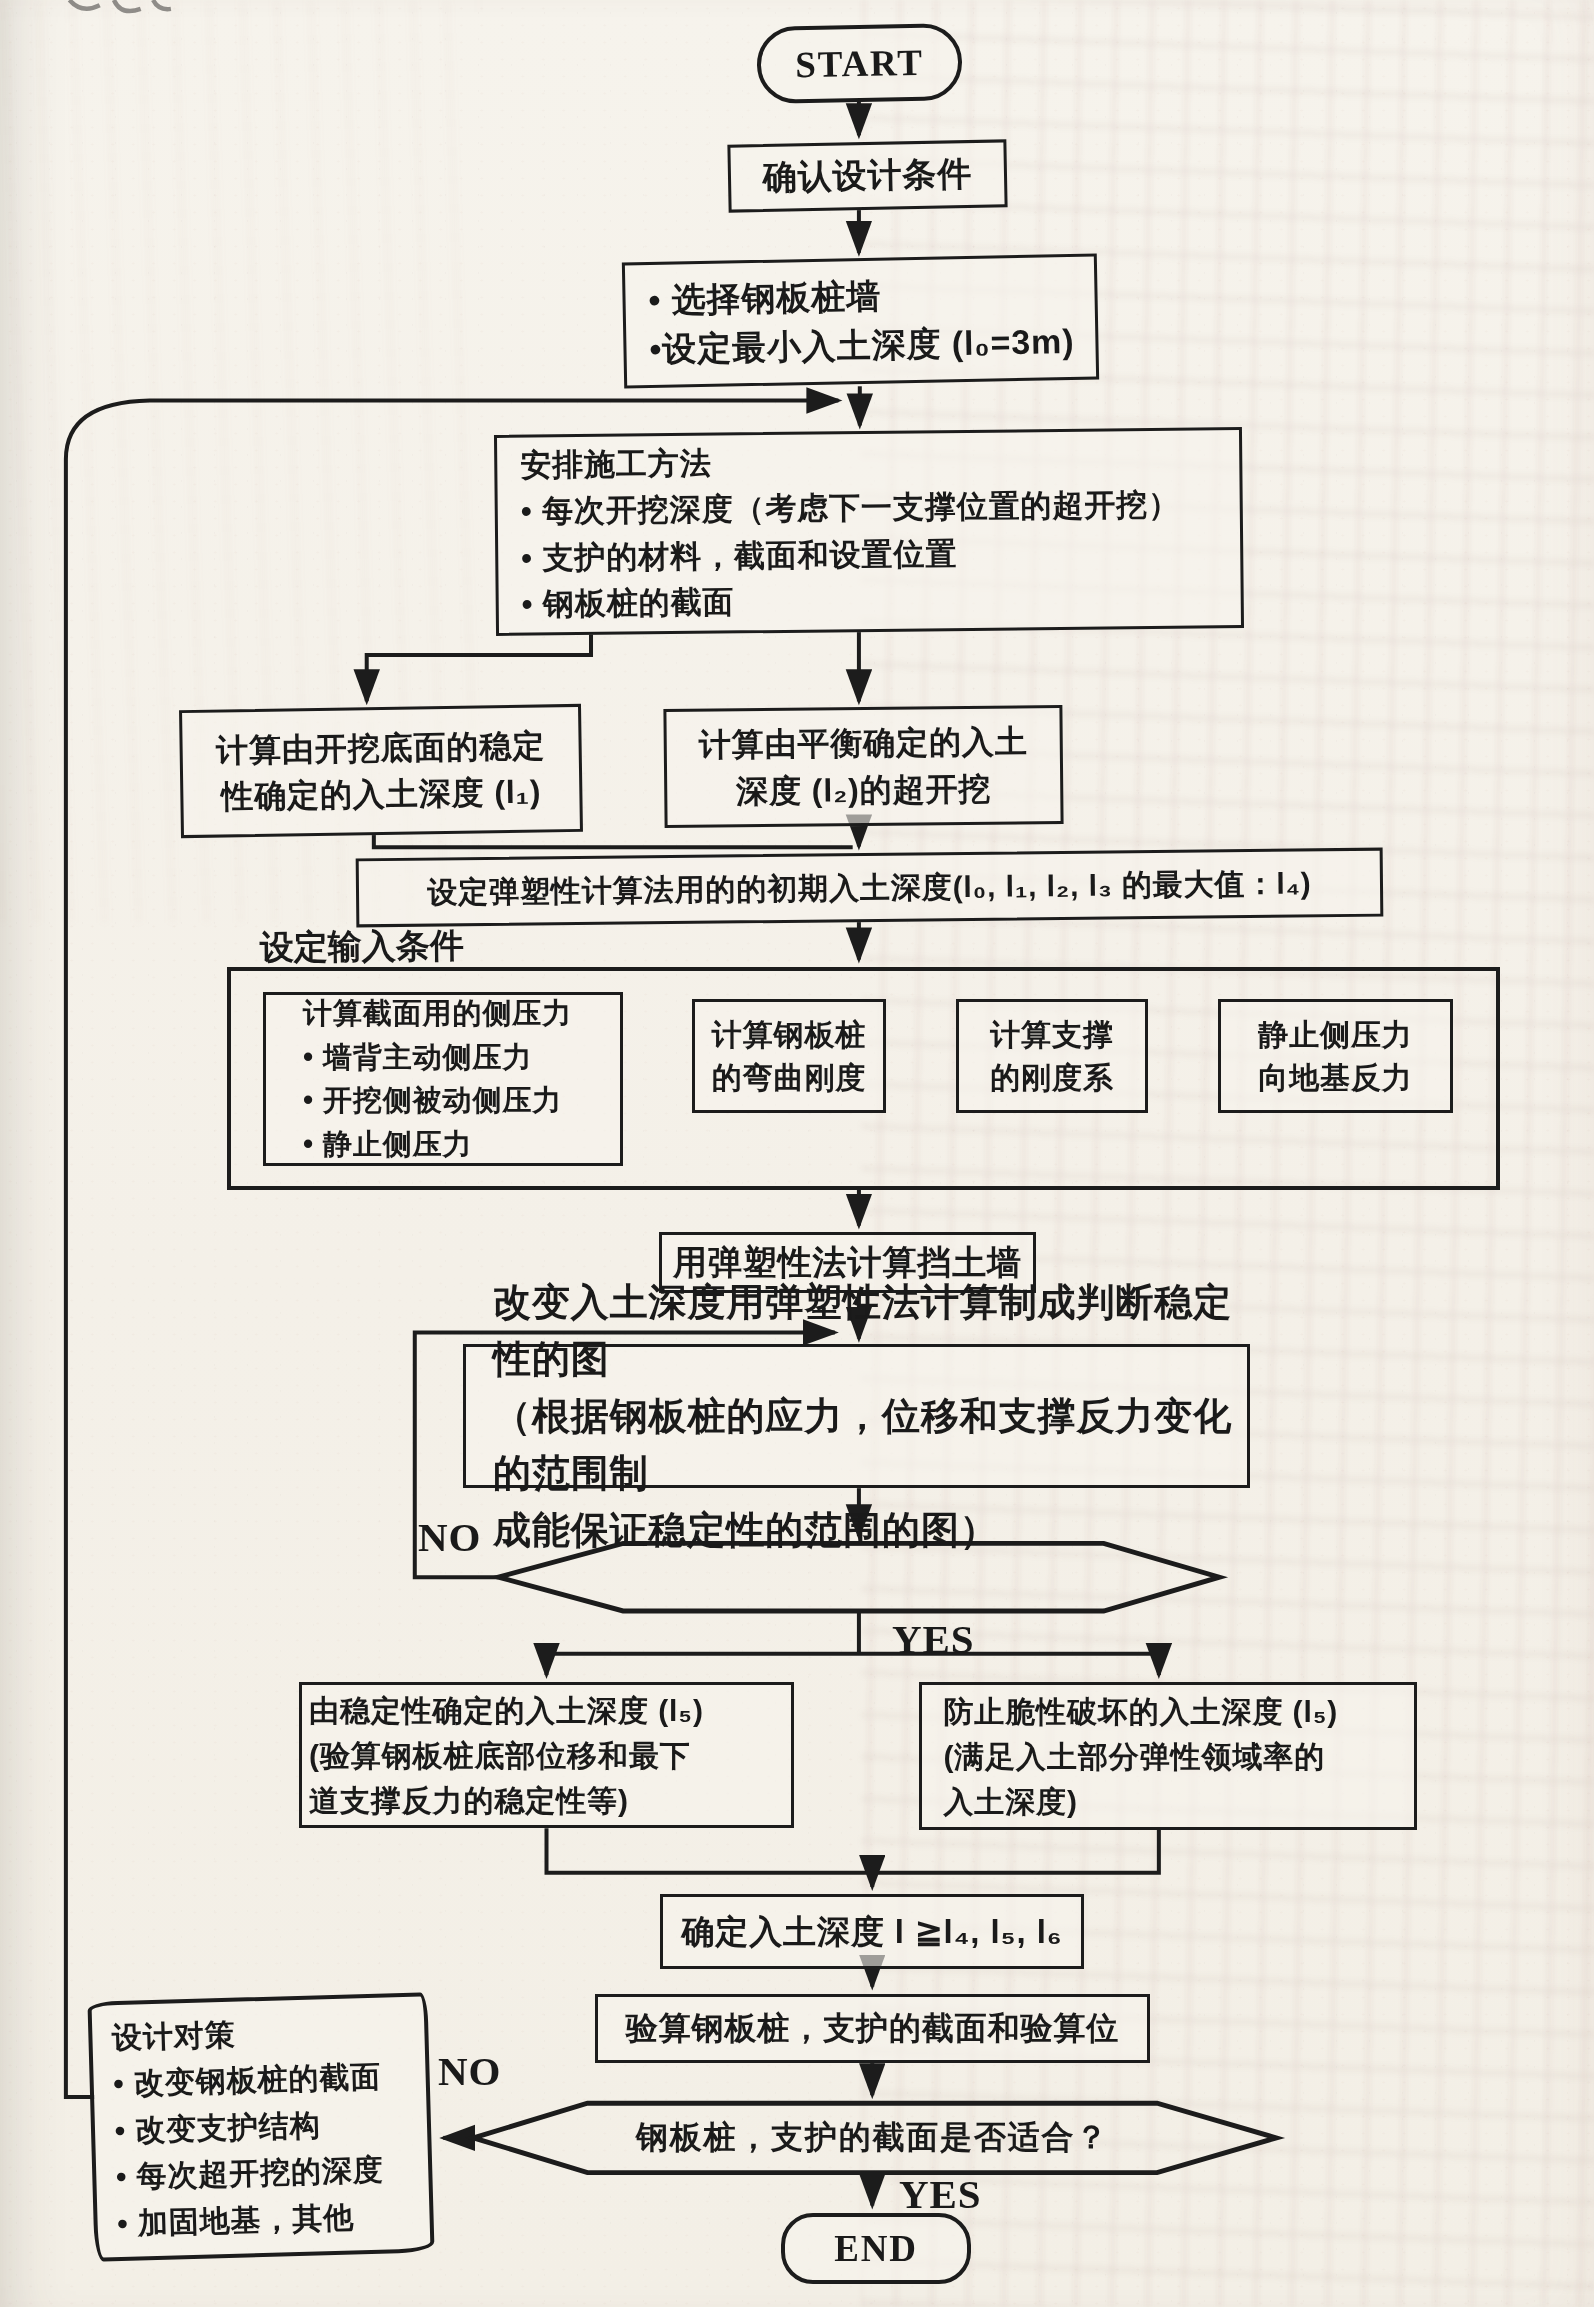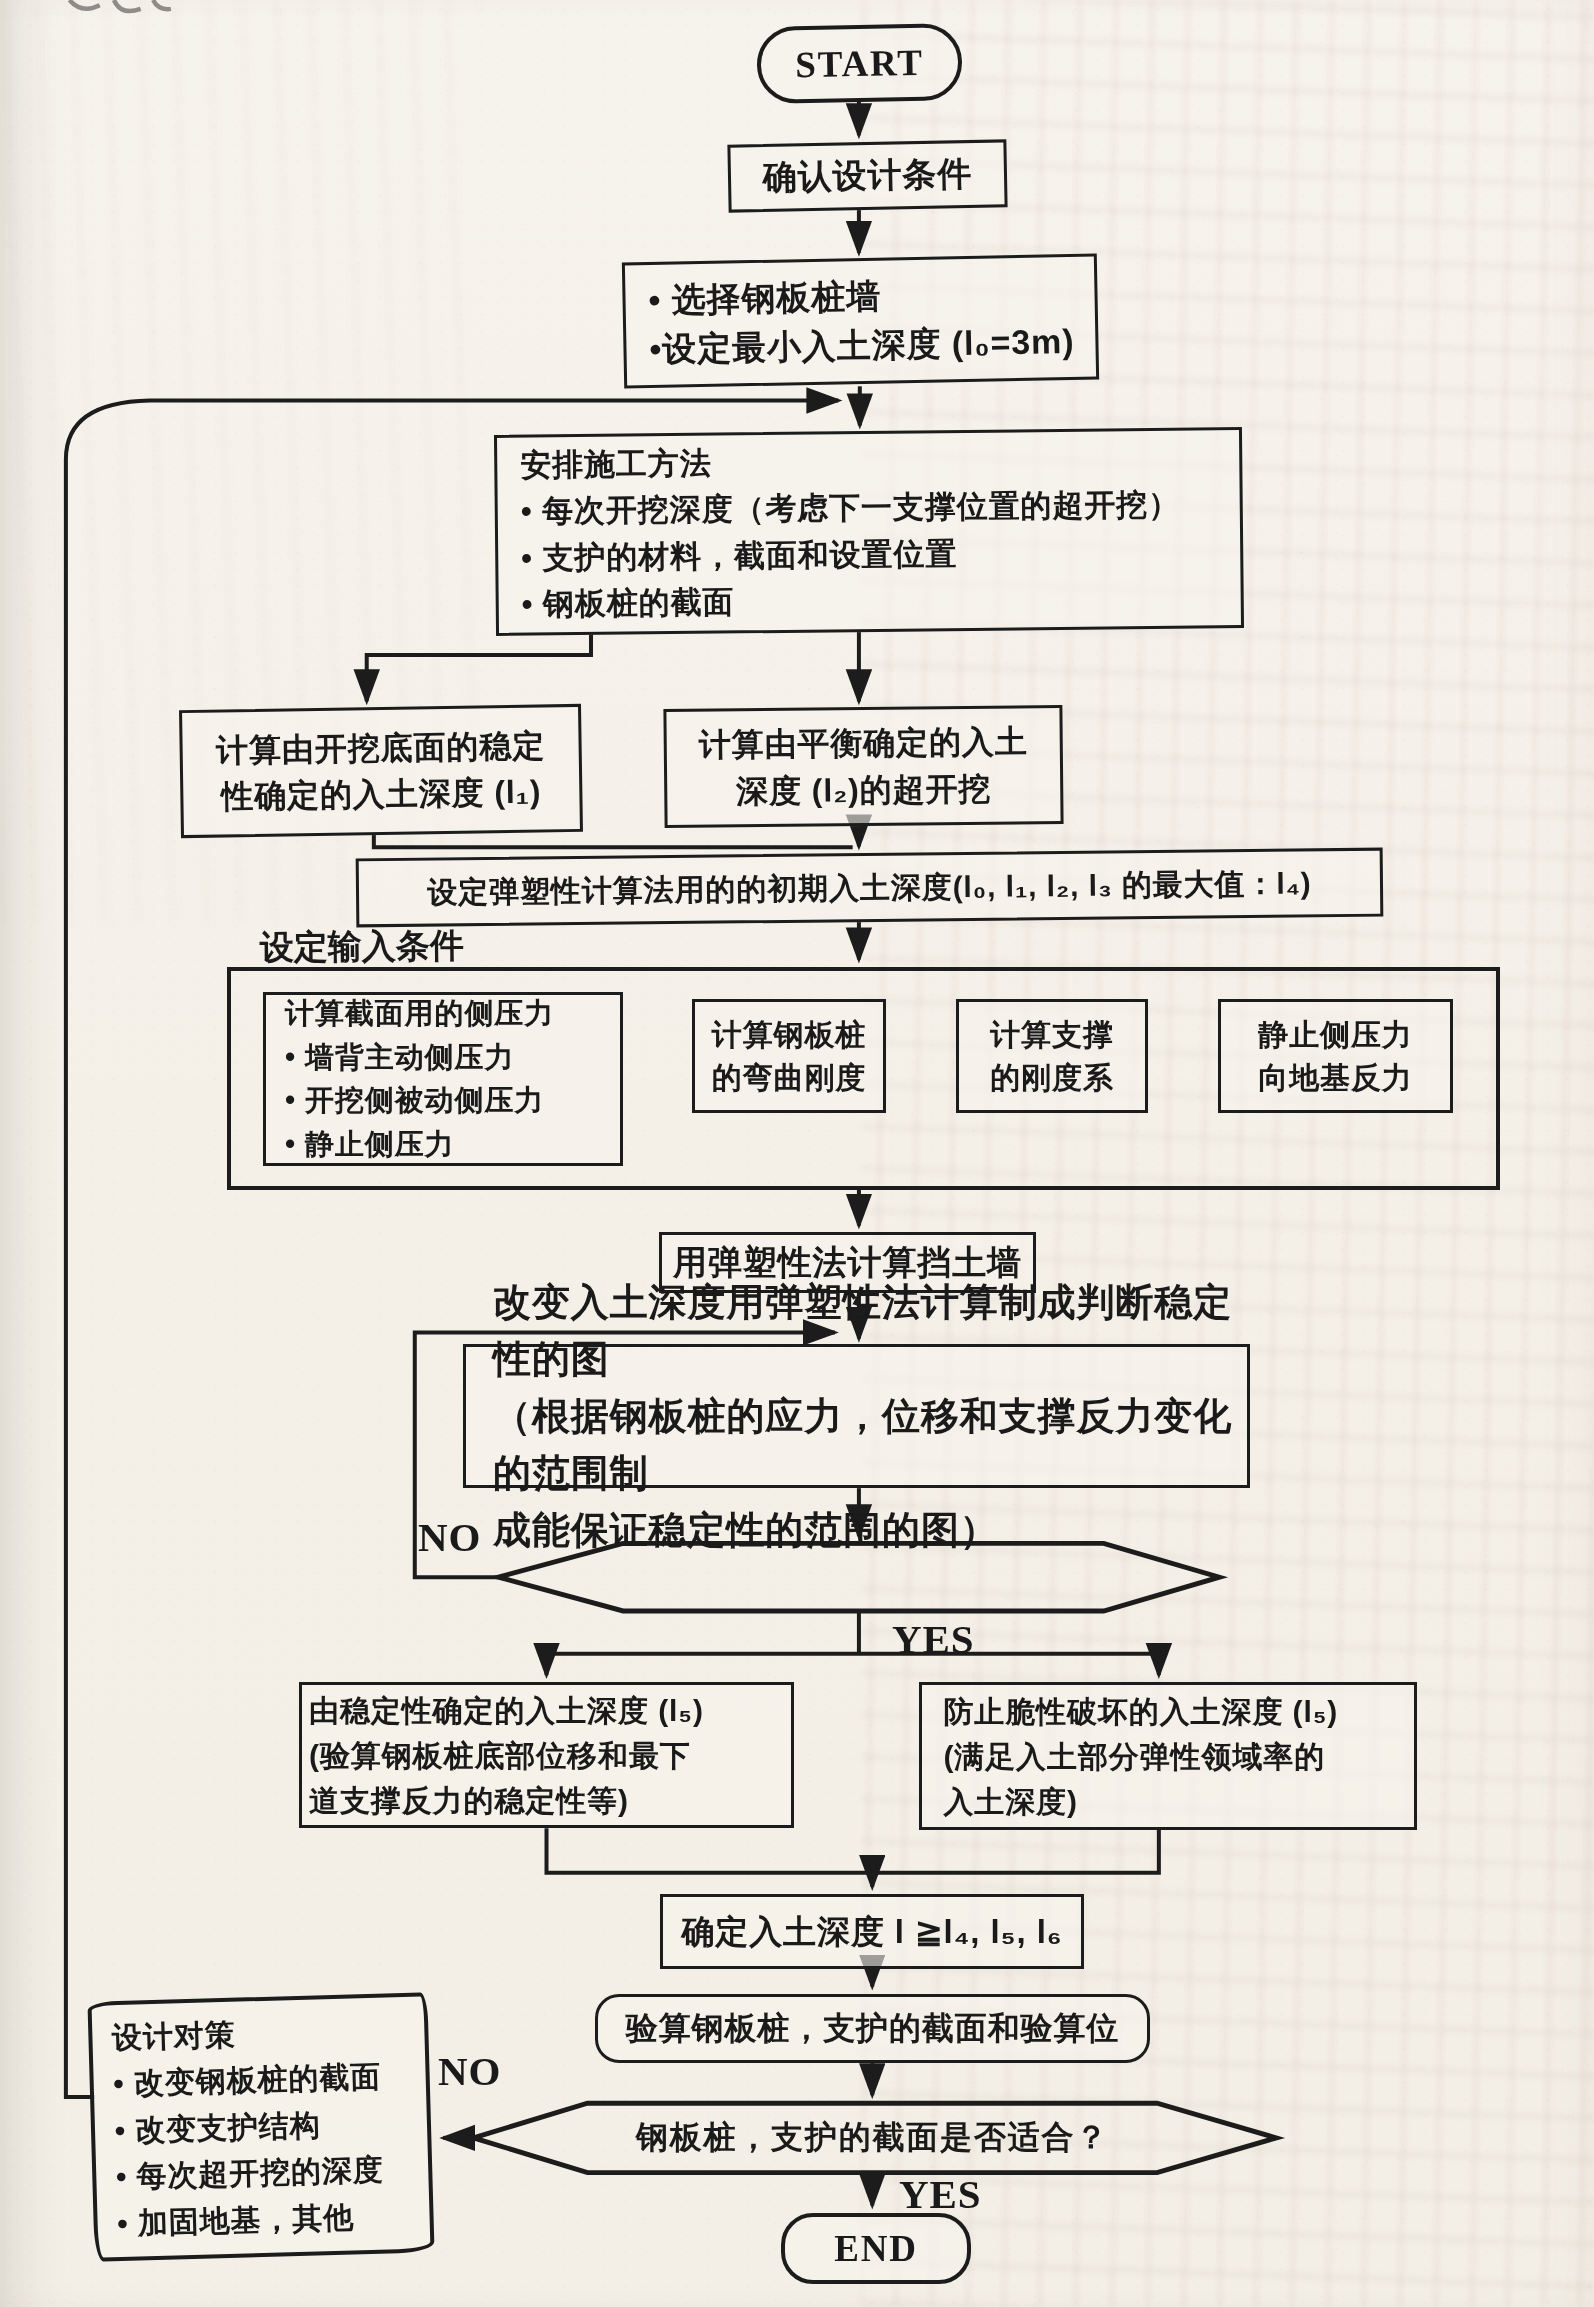--- a/index.html
+++ b/index.html
@@ -158,21 +158,21 @@
   <div class="nb center r2" style="left:356px;top:853px;width:1027px;height:69px;font-size:30px;">
     <div>设定弹塑性计算法用的的初期入土深度(l₀, l₁, l₂, l₃ 的最大值：l₄)</div>
   </div>
 
   <div class="freelab r2" style="left:260px;top:924px;font-size:34px;">
     <span>设定输入条件</span>
   </div>
 
   <div class="nb" style="left:227px;top:967px;width:1273px;height:223px;border-width:4.5px;background:transparent;"></div>
 
-  <div class="nb left" style="left:263px;top:992px;width:360px;height:174px;font-size:29px;padding-left:19px;line-height:1.5;">
+  <div class="nb left" style="left:263px;top:992px;width:360px;height:174px;font-size:29px;padding-left:37px;line-height:1.5;">
     <div>计算截面用的侧压力</div>
     <div>• 墙背主动侧压力</div>
     <div>• 开挖侧被动侧压力</div>
     <div>• 静止侧压力</div>
   </div>
 
   <div class="nb center" style="left:692px;top:999px;width:194px;height:114px;font-size:30px;">
     <div>计算钢板桩</div>
     <div>的弯曲刚度</div>
   </div>
@@ -213,21 +213,21 @@
   <div class="nb left" style="left:919px;top:1682px;width:498px;height:148px;font-size:30px;padding-left:21.4px;line-height:1.5;">
     <div>防止脆性破坏的入土深度 (l₅)</div>
     <div>(满足入土部分弹性领域率的</div>
     <div>入土深度)</div>
   </div>
 
   <div class="nb center" style="left:660px;top:1894px;width:424px;height:75px;font-size:33px;">
     <div>确定入土深度 l ≧l₄, l₅, l₆</div>
   </div>
 
-  <div class="nb center" style="left:595px;top:1994px;width:555px;height:69px;font-size:32px;border-radius:24px;">
+  <div class="nb center" style="left:595px;top:1994px;width:555px;height:69px;font-size:32px;">
     <div>验算钢板桩，支护的截面和验算位</div>
   </div>
 
   <div class="hexlab" style="left:570px;top:2106px;width:605px;height:64px;font-size:32px;">
     <span>钢板桩，支护的截面是否适合？</span>
   </div>
   <div class="lbl" style="left:438px;top:2047px;">
     <span>NO</span>
   </div>
   <div class="lbl" style="left:899px;top:2170px;">

